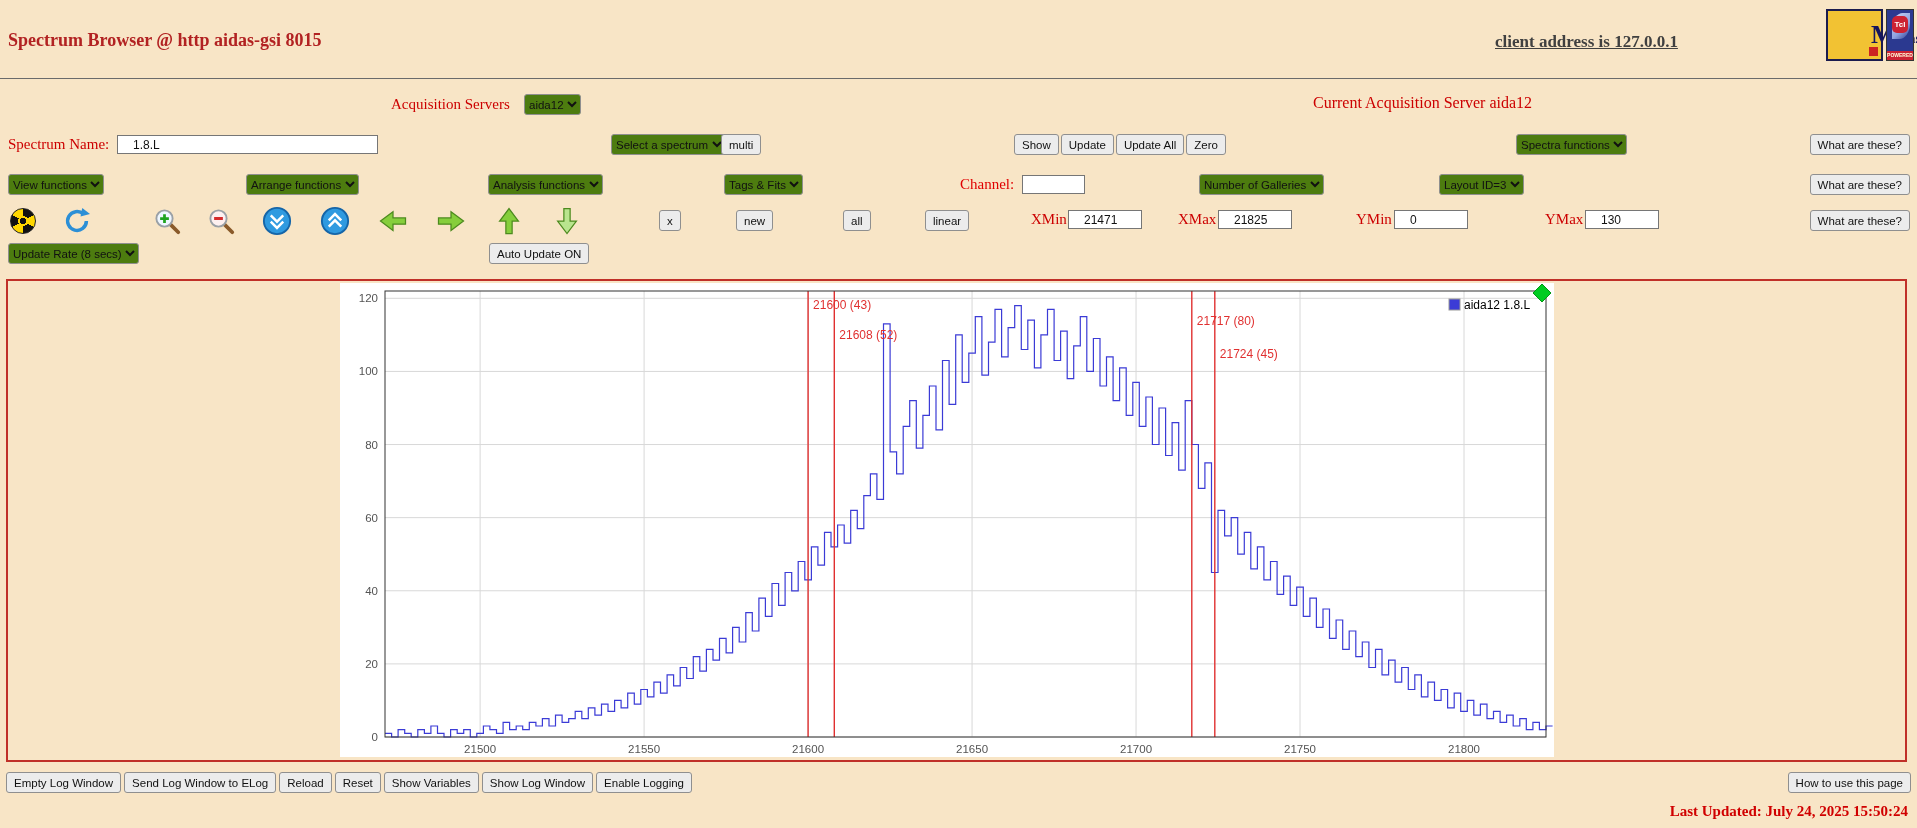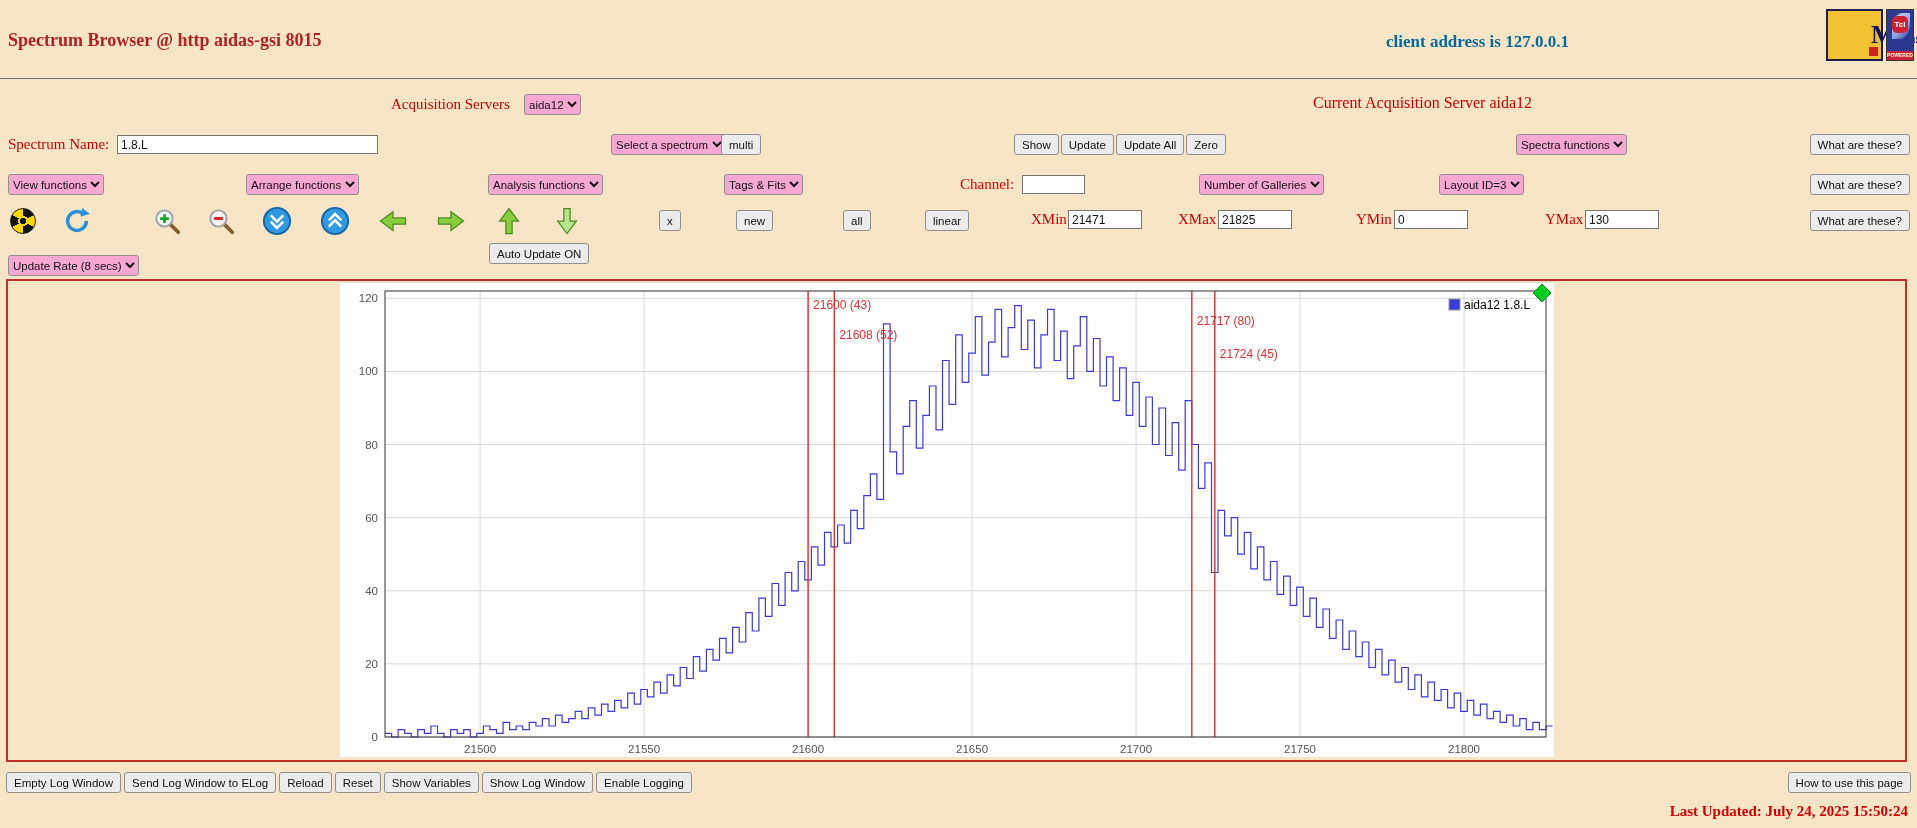--- a/index.html
+++ b/index.html
@@ -2,30 +2,30 @@
 <html><head>
 <meta charset="utf-8">
 <style>
   * { box-sizing: border-box; }
   body { margin:0; font-family:"Liberation Sans",sans-serif; }
   #app { position:relative; width:1917px; height:828px; background:#F8E5C6; overflow:hidden; }
   .abs { position:absolute; }
 
   
   button { font:11.5px "Liberation Sans",sans-serif; background:#ECECEC; border:1px solid #8f8f8f; border-radius:3px; padding:2px 7px; height:21px; color:#111; cursor:pointer; white-space:nowrap; }
-  select { font:11.5px "Liberation Sans",sans-serif; height:21px; background:#f9a8d4; border:1px solid #8f8f8f; border-radius:3px; color:#111; cursor:pointer; }
-  input[type=text] { font:12px "Liberation Sans",sans-serif; height:19px; border:1px solid #767676; padding:0 3px; background:#fff; color:#111; }
+  select { font:11.5px "Liberation Sans",sans-serif; height:21px; background:#4d7c0f; border:1px solid #8f8f8f; border-radius:3px; color:#111; cursor:pointer; }
+  input[type=text] { font:12px "Liberation Sans",sans-serif; height:19px; border:1px solid #767676; padding:0 15px; background:#fff; color:#111; }
 
   .rlabel { font-family:"Liberation Serif",serif; color:#CC0000; font-size:15px; white-space:nowrap; }
   .bold { font-weight:normal; }
 
   
   #header { position:absolute; top:0; left:0; width:1917px; height:79px; border-bottom:1px solid #6b6b6b; }
   #page-title { position:absolute; left:8px; top:30px; font:bold 18px "Liberation Serif",serif; color:#B22222; }
-  #client-address { position:absolute; left:1386px; top:32px; font:bold 17px "Liberation Serif",serif; color:#0369a1; }
+  #client-address { position:absolute; left:1495px; top:32px; font:bold 17px "Liberation Serif",serif; color:#404040;text-decoration:underline; }
   #logos { position:absolute; right:3px; top:9px; display:flex; gap:3px; }
   .logo-midas { position:relative; width:57px; height:52px; background:#F2C233; border:2px solid #1b1b4e; color:#15155e; font-family:"Liberation Serif",serif; font-weight:bold; text-align:center; }
   .logo-midas span { display:block; font-size:15px; line-height:48px;padding-left:43px; }
   .logo-midas span::first-letter { font-size:26px; }
   .logo-midas i { position:absolute; right:3px; bottom:3px; width:9px; height:9px; background:#C22; }
   .logo-tcl { position:relative; width:28px; height:52px; background:#2b3990; border:1px solid #333; display:flex; flex-direction:column; align-items:center; justify-content:flex-end; overflow:hidden; }
   .logo-tcl .feather { position:absolute; top:3px; left:5px; width:18px; height:26px; background:linear-gradient(135deg,#cfd8f5 0%,#8fa2e0 60%,#2b3990 100%); border-radius:60% 0 60% 0; }
   .logo-tcl .tcl-top { position:relative; font:bold 8px "Liberation Sans",sans-serif; color:#fff; background:#C23; border-radius:5px; padding:4px 3px; margin-bottom:18px; }
   .logo-tcl .tcl-bottom { position:relative; font:bold 5px "Liberation Sans",sans-serif; color:#ffd; background:#C23; width:100%; text-align:center; padding:1px 0 2px; }
 
@@ -188,21 +188,21 @@
     <input type="text" class="abs" style="left: 1218px; top: 5px; width: 74px;" value="21825">
     <span class="rlabel bold abs" style="left:1356px; top:6px;">YMin</span>
     <input type="text" class="abs" style="left: 1394px; top: 5px; width: 74px;" value="0">
     <span class="rlabel bold abs" style="left:1545px; top:6px;">YMax</span>
     <input type="text" class="abs" style="left: 1585px; top: 5px; width: 74px;" value="130">
 
     <button class="abs" style="right:7px; top:5px;">What are these?</button>
   </div>
 
   <div class="row" id="row-update">
-    <select class="abs" style="left:8px; top:12px;">
+    <select class="abs" style="left:8px; top:0;">
       <option>Update Rate (8 secs)</option>
     </select>
     <button class="abs" style="left:489px; top:0;">Auto Update ON</button>
   </div>
 
   <div id="chart-box">
     <svg id="spectrum-svg" width="1897" height="479">
         <rect x="332" y="2" width="1214" height="474" fill="#ffffff"></rect>
         <line x1="472.1101694915254" y1="10" x2="472.1101694915254" y2="456" stroke="#d8d8d8" stroke-width="1"></line>
         <text x="472.1101694915254" y="472" text-anchor="middle" class="tick">21500</text>

